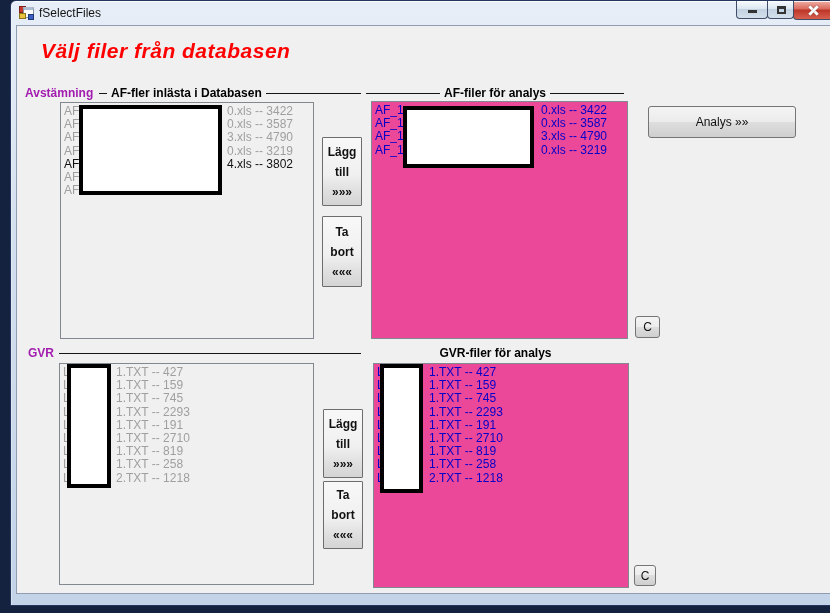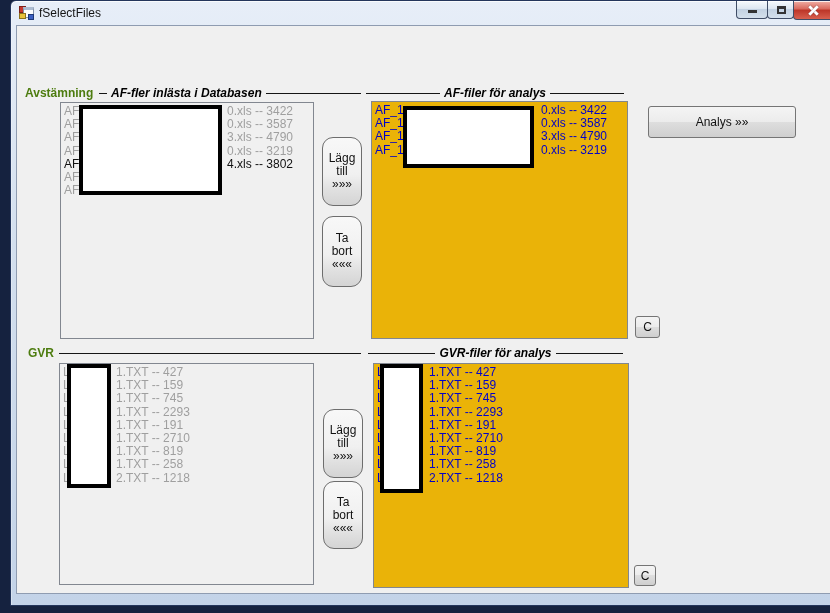--- a/index.html
+++ b/index.html
@@ -41,52 +41,53 @@
   }
   .glyph-x::before { transform:translate(-50%,-50%) rotate(45deg); }
   .glyph-x::after  { transform:translate(-50%,-50%) rotate(-45deg); }
   
   .client {
     position:absolute; left:5px; top:24px; width:817px; height:569px;
     background:#f0f0f0; border:1px solid #8f9cb1;
   }
   .abs { position:absolute; }
   .heading { left:24px; top:13px; font-size:21px; font-weight:bold; font-style:italic; color:#f00; letter-spacing:.5px; }
-  .side-label { font-weight:bold; color:#4d7c0f; font-size:12px; }
+  .side-label { font-weight:bold; color:#a21caf; font-size:12px; }
   .group-header { display:flex; align-items:center; height:14px; }
-  .group-header .glabel { font-weight:bold; color:#000; padding:0 4px; white-space:nowrap;font-style:italic; }
+  .group-header .glabel { font-weight:bold; color:#000; padding:0 4px; white-space:nowrap; }
   .gline { height:1px; background:#151515; }
   .gline-fixed8  { width:8px; }
   .gline-fixed34 { width:34px; }
   .gline-flex { flex:1; }
   
   .listbox { border:1px solid #828790; background:#f0f0f0; padding:2px 0 0 3px; overflow:hidden; }
-  .listbox.white { background:#eab308; }
+  .listbox.white { background:#ec4899; }
   .row { position:relative; height:13.2px; line-height:13.2px; white-space:nowrap; }
   .row .sfx { position:absolute; top:0; }
   .af-left  .sfx { left:163px; }
   .af-right .sfx { left:166px; }
   .gvr-left .sfx { left:53px; }
   .gvr-right .sfx { left:52px; }
   .gray  { color:#9f9f9f; }
   .black { color:#111; }
   .blue  { color:#0202c8; }
   
   .redact { border:4px solid #000; background:#fff; z-index:5; }
   
   .btn {
     display:flex; align-items:center; justify-content:center;
     background: linear-gradient(180deg,#f4f4f4 0%,#ececec 49%,#dedede 50%,#cfcfcf 100%);
     border:1px solid #757575; border-radius:3px; color:#111; font-size:12px;
     cursor:default; text-align:center;
   }
   .btn-tall {
-    border-radius:11px; white-space:pre-line; line-height:13px;
+    border-radius:1px; white-space:pre-line; line-height:20px;
     background: linear-gradient(180deg,#f8f8f8 0%,#f0f0f0 55%,#e0e0e0 78%,#d4d4d4 100%);
     border-color:#6d6d6d;
+    font-weight:bold;
   }
   .btn-small { font-size:12px; }
 </style>
 </head>
 <body>
 
 <div class="screen">
   <div class="window">
 
     <div class="titlebar">
@@ -105,20 +106,21 @@
             <span class="glyph-max"></span>
           </span>
         <span class="wb wb-close">
             <span class="glyph-x"></span>
           </span>
       </span>
     </div>
 
     <div class="client">
 
+      <div class="abs heading">Välj filer från databasen</div>
 
       <div class="abs side-label" style="left:8px; top:60px;">Avstämning</div>
 
       <div class="abs group-header" style="left:82px; top:60px; width:262px;">
         <span class="gline gline-fixed8"></span>
         <span class="glabel">AF-fler inlästa i Databasen</span>
         <span class="gline gline-flex"></span>
       </div>
 
       <div class="abs group-header" style="left:349px; top:60px; width:258px;">
@@ -178,21 +180,21 @@
       <div class="abs btn" style="left:631px; top:80px; width:148px; height:32px;">Analys »»</div>
       <div class="abs btn btn-small" style="left:618px; top:290px; width:25px; height:22px;">C</div>
 
       <div class="abs side-label" style="left:11px; top:320px;">GVR</div>
 
       <div class="abs group-header" style="left:42px; top:320px; width:302px;">
         <span class="gline gline-fixed34"></span>
         <span class="gline gline-flex"></span>
       </div>
 
-      <div class="abs group-header" style="left:351px; top:320px; width:255px;">
+      <div class="abs group-header" style="left:351px; top:320px; width:255px;flex-direction:column;">
         <span class="gline gline-flex"></span>
         <span class="glabel">GVR-filer för analys</span>
         <span class="gline gline-flex"></span>
       </div>
 
       <div class="abs listbox gvr-left" style="left:42px; top:337px; width:255px; height:222px;">
           <div class="row gray">
           <span class="pfx">L</span><span class="sfx">1.TXT -- 427</span>
         </div>
           <div class="row gray">

